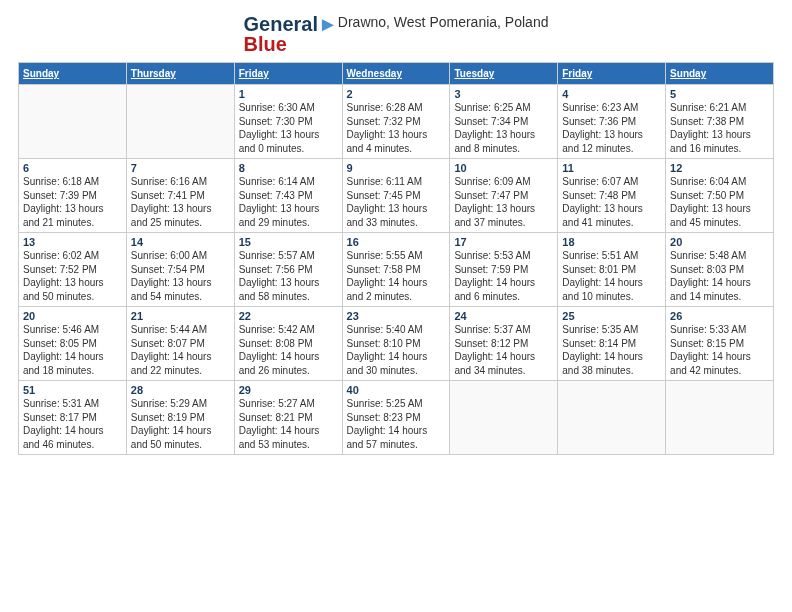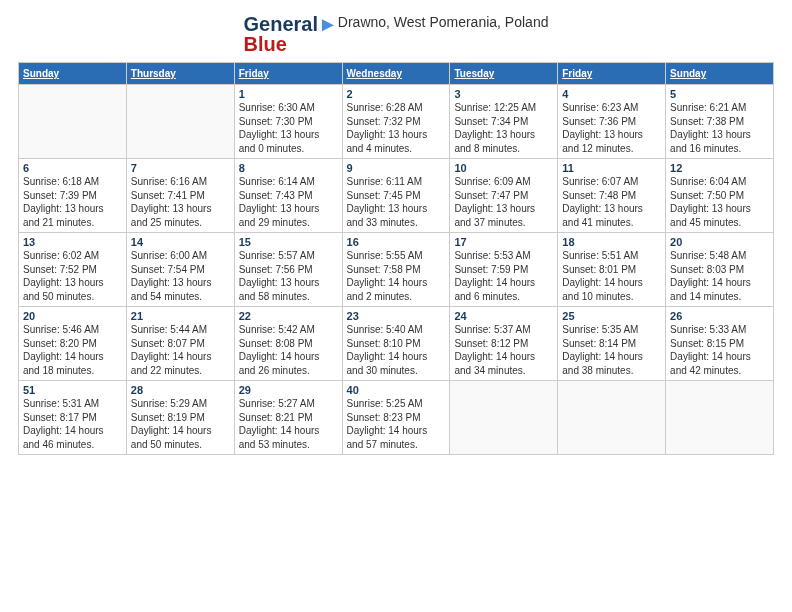--- a/index.html
+++ b/index.html
@@ -131,21 +131,21 @@
 Daylight: 13 hours and 0 minutes.</div>
           </td>
           <td>
             <span class="day-num">2</span>
             <div class="day-info">Sunrise: 6:28 AM
 Sunset: 7:32 PM
 Daylight: 13 hours and 4 minutes.</div>
           </td>
           <td>
             <span class="day-num">3</span>
-            <div class="day-info">Sunrise: 12:25 AM
+            <div class="day-info">Sunrise: 6:25 AM
 Sunset: 7:34 PM
 Daylight: 13 hours and 8 minutes.</div>
           </td>
           <td>
             <span class="day-num">4</span>
             <div class="day-info">Sunrise: 6:23 AM
 Sunset: 7:36 PM
 Daylight: 13 hours and 12 minutes.</div>
           </td>
           <td>
@@ -240,21 +240,21 @@
             <span class="day-num">20</span>
             <div class="day-info">Sunrise: 5:48 AM
 Sunset: 8:03 PM
 Daylight: 14 hours and 14 minutes.</div>
           </td>
         </tr>
         <tr>
           <td>
             <span class="day-num">20</span>
             <div class="day-info">Sunrise: 5:46 AM
-Sunset: 8:20 PM
+Sunset: 8:05 PM
 Daylight: 14 hours and 18 minutes.</div>
           </td>
           <td>
             <span class="day-num">21</span>
             <div class="day-info">Sunrise: 5:44 AM
 Sunset: 8:07 PM
 Daylight: 14 hours and 22 minutes.</div>
           </td>
           <td>
             <span class="day-num">22</span>

